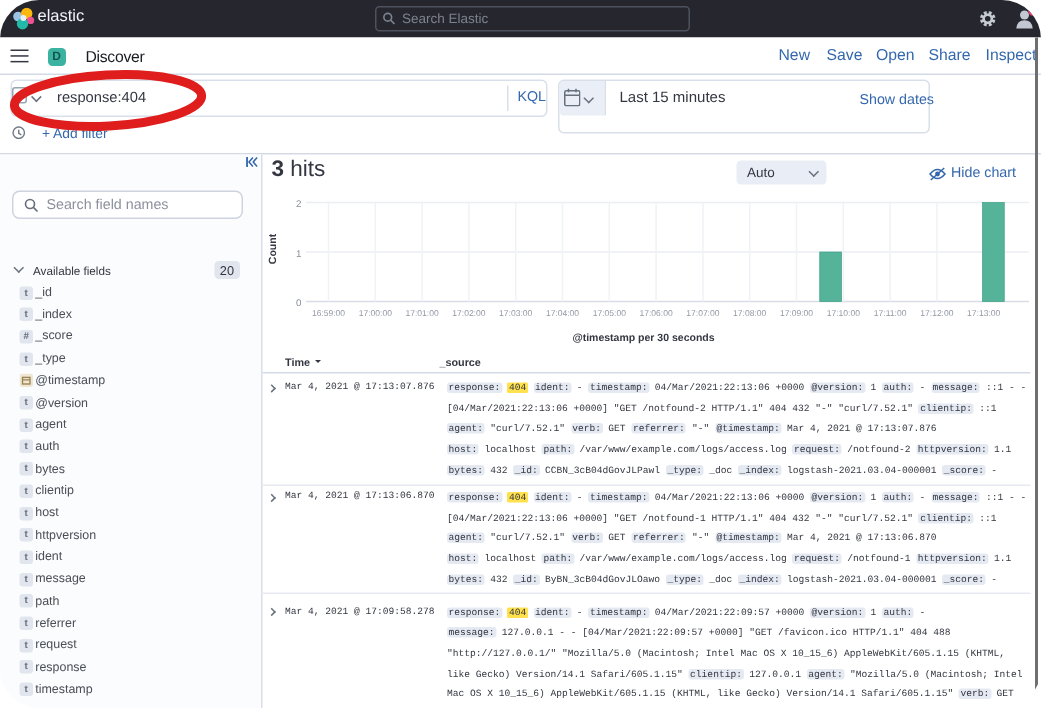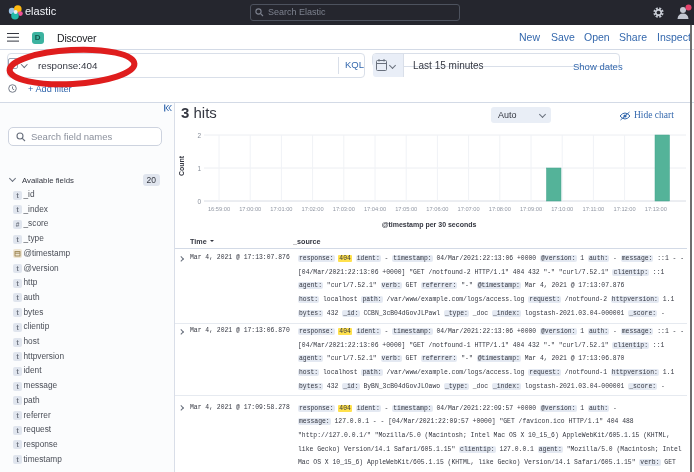--- a/index.html
+++ b/index.html
@@ -1,34 +1,34 @@
 <!DOCTYPE html>
 <html><head>
 <meta charset="utf-8">
 <style>
 * { margin:0; padding:0; box-sizing:border-box; }
 body { font-family:"Liberation Sans", sans-serif; background:#fff; }
-#app { position:relative; width:694px; height:472px; overflow:hidden; background:#fff; }
+#app { position:relative; width:694px; height:472px; overflow:hidden; background:#fff;border-radius:26px; }
 .abs { position:absolute; }
 
 
 #topbar { left:0; top:0; width:694px; height:25px; background:#25262e; }
 #logo { left:8px; top:5px; width:15px; height:15px; }
 #brand { left:25px; top:5px; color:#f2f4f9; font-size:11px; letter-spacing:0px; }
 #hsearch { left:250px; top:3.5px; width:210px; height:17px; background:#25262e; border:1px solid #4d525e; border-radius:3px; color:#7d828f; font-size:9px; line-height:15px; padding-left:17px; }
 #hsearch svg { position:absolute; left:4px; top:3px; }
 
 
 #navbar { left:0; top:25px; width:694px; height:25px; background:#fff; border-bottom:1px solid #d3dae6; }
 .navlink { top:31px; color:#3468ad; font-size:10.5px; }
 
 
 .chev { display:inline-block; width:5px; height:5px; border-right:1.4px solid #69707d; border-bottom:1.4px solid #69707d; transform:rotate(45deg); }
 #qbox { left:7px; top:53px; width:358px; height:25px; border:1px solid #d9dfe9; border-radius:4px; background:#fff; }
-#dbox { left:372px; top:53px; width:248px; height:14px; border:1px solid #d9dfe9; border-radius:4px; background:#fff; }
+#dbox { left:372px; top:53px; width:248px; height:36px; border:1px solid #d9dfe9; border-radius:4px; background:#fff; }
 #dcal { left:0px; top:0px; width:31px; height:23px; background:#e9eef7; border-right:1px solid #d9dfe9; border-radius:3px 0 0 3px; }
 #refresh { left:628px; top:53px; width:59px; height:25px; background:#2b63ac; border-radius:4px; color:#fff; font-size:10px; text-align:center; line-height:25px; }
 
 
 #addfilter { left:28px; top:84px; color:#3468ad; font-size:9.2px; }
 
 
 #mainsep { left:0; top:102px; width:694px; height:1px; background:#d3dae6; }
 
 
@@ -38,21 +38,21 @@
 #ftype { left:8px; top:50px; width:154px; height:18px; border:1px solid #e3e8f0; border-radius:4px; background:#fff; font-size:9.5px; color:#343741; line-height:16px; padding-left:7px; }
 .badge0 { display:inline-block; background:#e0e5ee; border-radius:3px; padding:0 4px; font-size:9px; }
 #avail { left:8px; top:73px; width:160px; font-size:7.8px; font-weight:normal; color:#343741; }
 .fbadge { position:absolute; left:13px; width:9px; height:9px; background:#e0e5ee; border-radius:2px; color:#69707d; font-size:6.5px; text-align:center; line-height:9px; font-weight:bold; }
 .fname { position:absolute; left:23.5px; font-size:8.3px; color:#4a4e57; }
 
 
 #hits { left:181px; top:104px; font-size:15px; color:#343741; }
 #drange { left:264px; top:110.5px; font-size:8.6px; font-weight:bold; color:#343741; }
 #auto { left:491px; top:107px; width:60px; height:16px; background:#e9eef6; border-radius:3px; font-size:9px; color:#343741; line-height:16px; padding-left:7px; }
-#hidechart { left:619px; top:109.5px; color:#3468ad; font-size:9.5px;font-family:Liberation Serif, serif; }
+#hidechart { left:619px; top:109.5px; color:#3468ad; font-size:9.5px; }
 
 
 .thead { top:236.5px; font-size:7.2px; font-weight:bold; color:#343741; }
 #theadline { left:175px; top:248px; width:512px; height:1px; background:#d3dae6; }
 .rowdiv { left:175px; width:512px; height:1px; background:#e6eaf0; }
 .mono { font-family:"Liberation Mono", monospace; font-size:6.4px; color:#343741; }
 .rtime { position:absolute; left:190px; white-space:nowrap; }
 .rarrow { position:absolute; left:178.5px; width:4.3px; height:4.3px; border-right:1.1px solid #69707d; border-top:1.1px solid #69707d; transform:rotate(45deg); }
 .src { position:absolute; left:298px; width:392px; }
 .src div { white-space:nowrap; height:13.7px; line-height:13.7px; }
@@ -162,21 +162,21 @@
     <div class="fname" style="top:233.1px">_type</div>
   <svg class="abs" style="left:13px;top:249.3px" width="9" height="9" viewBox="0 0 9 9">
       <rect width="9" height="9" rx="2" fill="#eFe6d4"></rect>
       <rect x="2" y="2.6" width="5" height="4.4" fill="none" stroke="#9a8350" stroke-width="0.9"></rect>
       <line x1="2" y1="4.2" x2="7" y2="4.2" stroke="#9a8350" stroke-width="0.9"></line>
     </svg>
     <div class="fname" style="top:247.8px">@timestamp</div>
   <div class="fbadge" style="top:264.0px">t</div>
     <div class="fname" style="top:262.5px">@version</div>
   <div class="fbadge" style="top:278.7px">t</div>
-    <div class="fname" style="top:277.2px">http</div>
+    <div class="fname" style="top:277.2px">agent</div>
   <div class="fbadge" style="top:293.4px">t</div>
     <div class="fname" style="top:291.9px">auth</div>
   <div class="fbadge" style="top:308.1px">t</div>
     <div class="fname" style="top:306.6px">bytes</div>
   <div class="fbadge" style="top:322.8px">t</div>
     <div class="fname" style="top:321.3px">clientip</div>
   <div class="fbadge" style="top:337.5px">t</div>
     <div class="fname" style="top:336.0px">host</div>
   <div class="fbadge" style="top:352.2px">t</div>
     <div class="fname" style="top:350.7px">httpversion</div>

